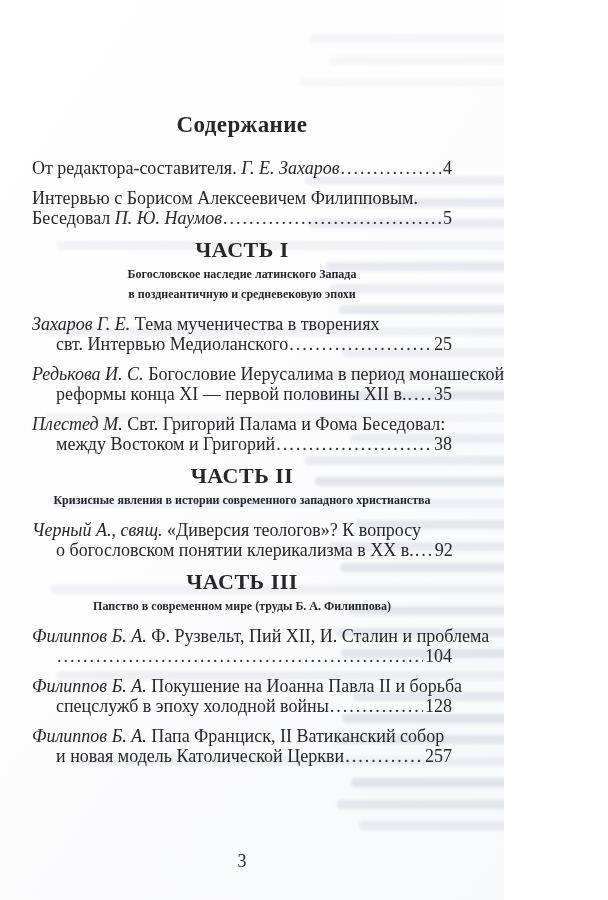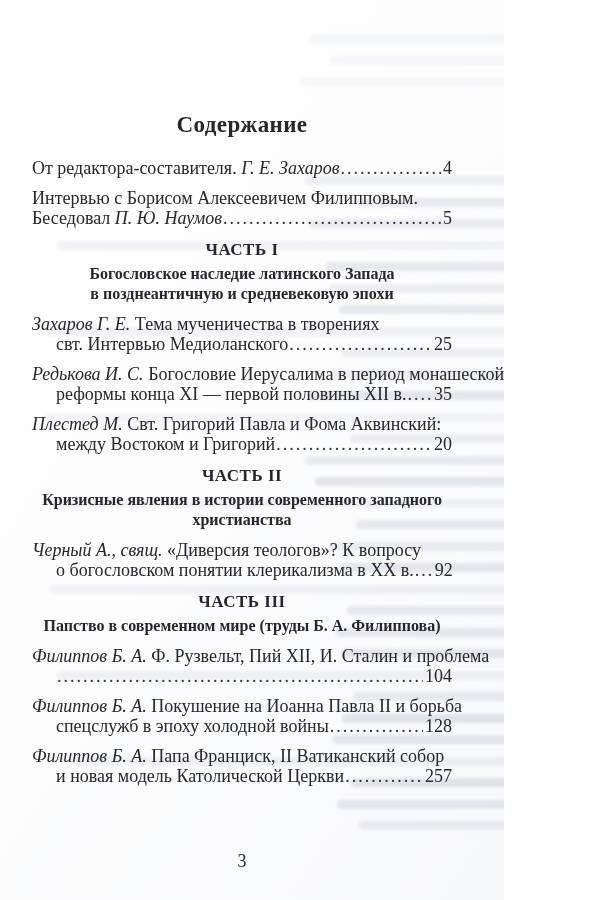--- a/index.html
+++ b/index.html
@@ -63,27 +63,27 @@
     letter-spacing: 2px;
     color: #33333a;
   }
   .pagenum { flex: 0 0 auto; }
   .part {
     margin: 12px 0 10px 0;
     text-align: center;
     font-weight: bold;
   }
   .part-heading {
-    font-size: 17px;
+    font-size: 22px;
     line-height: 20px;
     margin-bottom: 4px;
     letter-spacing: 0.5px;
   }
   .part-subtitle {
-    font-size: 16px;
+    font-size: 12px;
     line-height: 20px;
   }
   .folio {
     position: absolute;
     left: 0; right: 20px; bottom: 28px;
     text-align: center;
     font-size: 18px;
     z-index: 1;
   }
 </style>
@@ -166,26 +166,26 @@
             <span class="txt"><em>Редькова И. С.</em><span> Богословие Иерусалима в период монашеской</span></span>
           </div>
           <div class="line indent">
             <span class="txt"><span>реформы конца XI — первой половины XII в. </span></span>
             <span class="leader"></span>
             <span class="pagenum">35</span>
           </div>
         </div>
         <div class="entry">
           <div class="line">
-            <span class="txt"><em>Плестед М.</em><span> Свт. Григорий Павла и Фома Аквинский:</span></span>
+            <span class="txt"><em>Плестед М.</em><span> Свт. Григорий Палама и Фома Беседовал:</span></span>
           </div>
           <div class="line indent">
             <span class="txt"><span>между Востоком и Григорий </span></span>
             <span class="leader"></span>
-            <span class="pagenum">20</span>
+            <span class="pagenum">38</span>
           </div>
         </div>
         <div class="part">
           <div class="part-heading">ЧАСТЬ II</div>
           <div class="part-subtitle">Кризисные явления в истории современного западного христианства</div>
         </div>
         <div class="entry">
           <div class="line">
             <span class="txt"><em>Черный А., свящ.</em><span> «Диверсия теологов»? К вопросу</span></span>
           </div>

